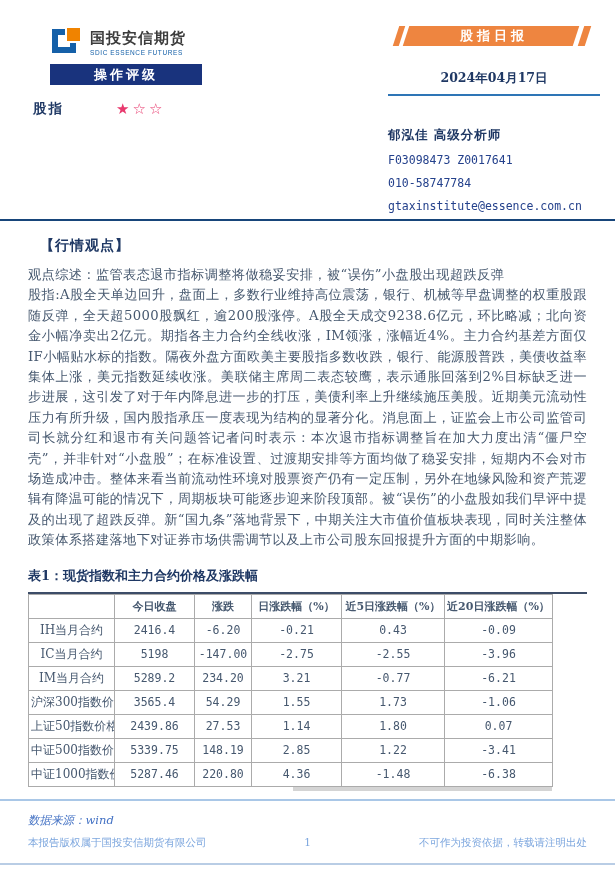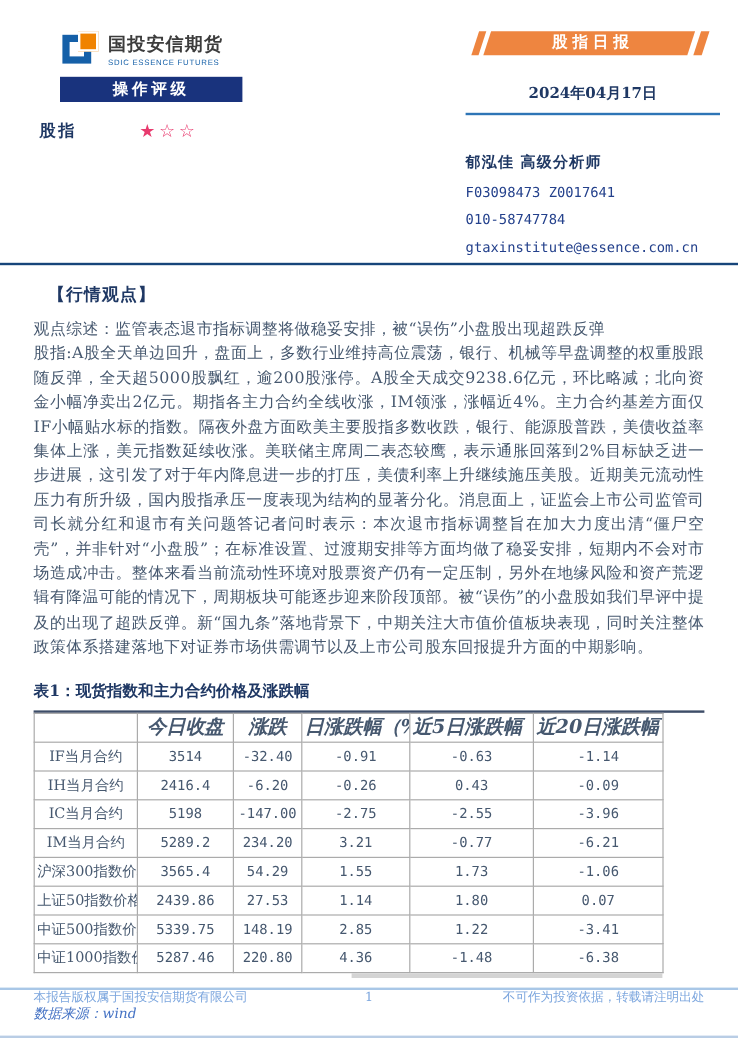--- a/index.html
+++ b/index.html
@@ -40,29 +40,29 @@
   .content{padding:0 28px;}
   .section-title{margin-top:16px;color:#1F3864;font-weight:bold;font-size:14px;letter-spacing:1px;padding-left:12px;}
   .body-text{margin:0;font-size:13.2px;line-height:20.4px;text-align:justify;color:#46586F;letter-spacing:0.4px;}
   .body-text.first{margin-top:10px;}
 
   .table-title{margin-top:16px;color:#1F3864;font-weight:bold;font-size:13px;}
   .table-rule{margin-top:7px;border-top:2px solid #3D4D68;}
   table.price{width:524px;border-collapse:collapse;table-layout:fixed;font-size:12px;color:#46586F;}
   table.price th,table.price td{border:1px solid #ABABAB;height:21px;text-align:center;padding:1px 2px;
                                 overflow:hidden;white-space:nowrap;}
-  table.price th{font-weight:bold;font-size:16px;font-style:italic;}
+  table.price th{font-weight:bold;font-size:11px;}
   td.num-cell{font-family:"DejaVu Sans Mono","Liberation Mono",monospace;font-size:11.5px;}
   .table-shadow{width:259px;height:4px;background:#D4D4D4;margin-left:265px;}
 
   .rule-light{margin:8px -28px 0 -28px;border-top:2px solid #A9C7E7;}
   .data-source{margin-top:12px;color:#4472C4;font-style:italic;font-size:11.5px;}
 
   
-  .footer{position:absolute;left:28px;right:28px;bottom:32px;display:flex;align-items:baseline;
+  .footer{position:absolute;left:28px;right:28px;bottom:20px;display:flex;align-items:baseline;
           color:#7CA6DE;font-size:10.5px;}
   .footer .f-left{flex:1;text-align:left;}
   .footer .f-page{flex:0 0 auto;}
   .footer .f-right{flex:1;text-align:right;}
   .bottom-rule{position:absolute;left:0;right:0;bottom:5px;border-top:2px solid #B9CDE5;}
 </style>
 </head>
 <body>
 
 <div class="page">
@@ -124,32 +124,24 @@
           <th></th>
           <th>今日收盘</th>
           <th>涨跌</th>
           <th>日涨跌幅（%）</th>
           <th>近5日涨跌幅（%）</th>
           <th>近20日涨跌幅（%）</th>
         </tr>
       </thead>
       <tbody>
           <tr>
-            <td class="label-cell">IF当月合约</td>
-            <td class="num-cell">3514</td>
-            <td class="num-cell">-32.40</td>
-            <td class="num-cell">-0.91</td>
-            <td class="num-cell">-0.63</td>
-            <td class="num-cell">-1.14</td>
-          </tr>
-          <tr>
             <td class="label-cell">IH当月合约</td>
             <td class="num-cell">2416.4</td>
             <td class="num-cell">-6.20</td>
-            <td class="num-cell">-0.26</td>
+            <td class="num-cell">-0.21</td>
             <td class="num-cell">0.43</td>
             <td class="num-cell">-0.09</td>
           </tr>
           <tr>
             <td class="label-cell">IC当月合约</td>
             <td class="num-cell">5198</td>
             <td class="num-cell">-147.00</td>
             <td class="num-cell">-2.75</td>
             <td class="num-cell">-2.55</td>
             <td class="num-cell">-3.96</td>

